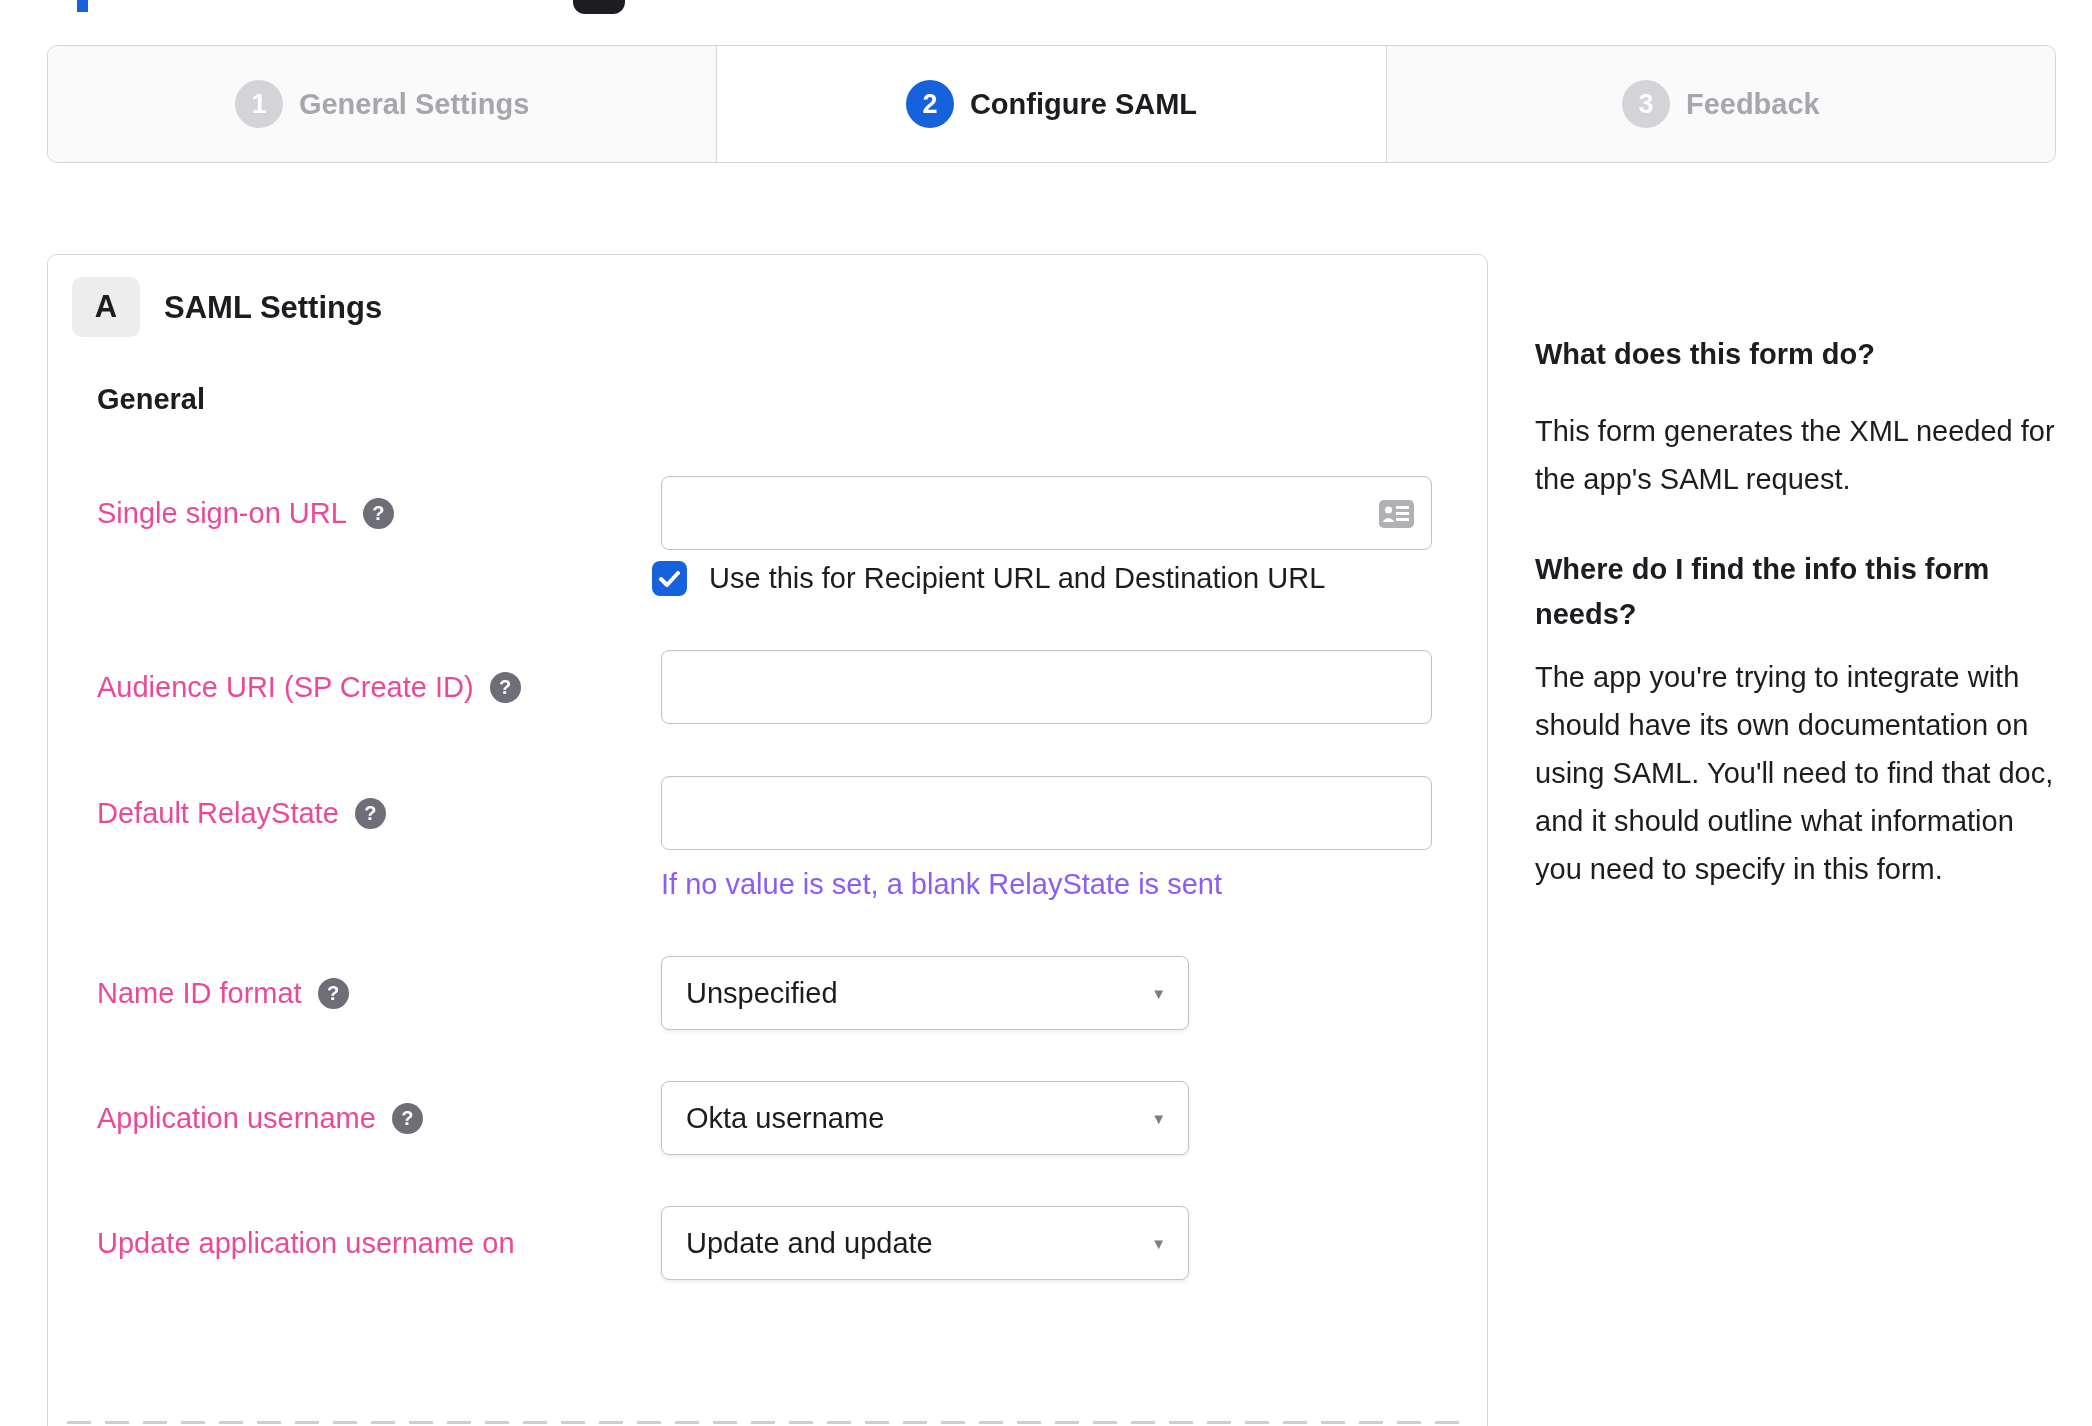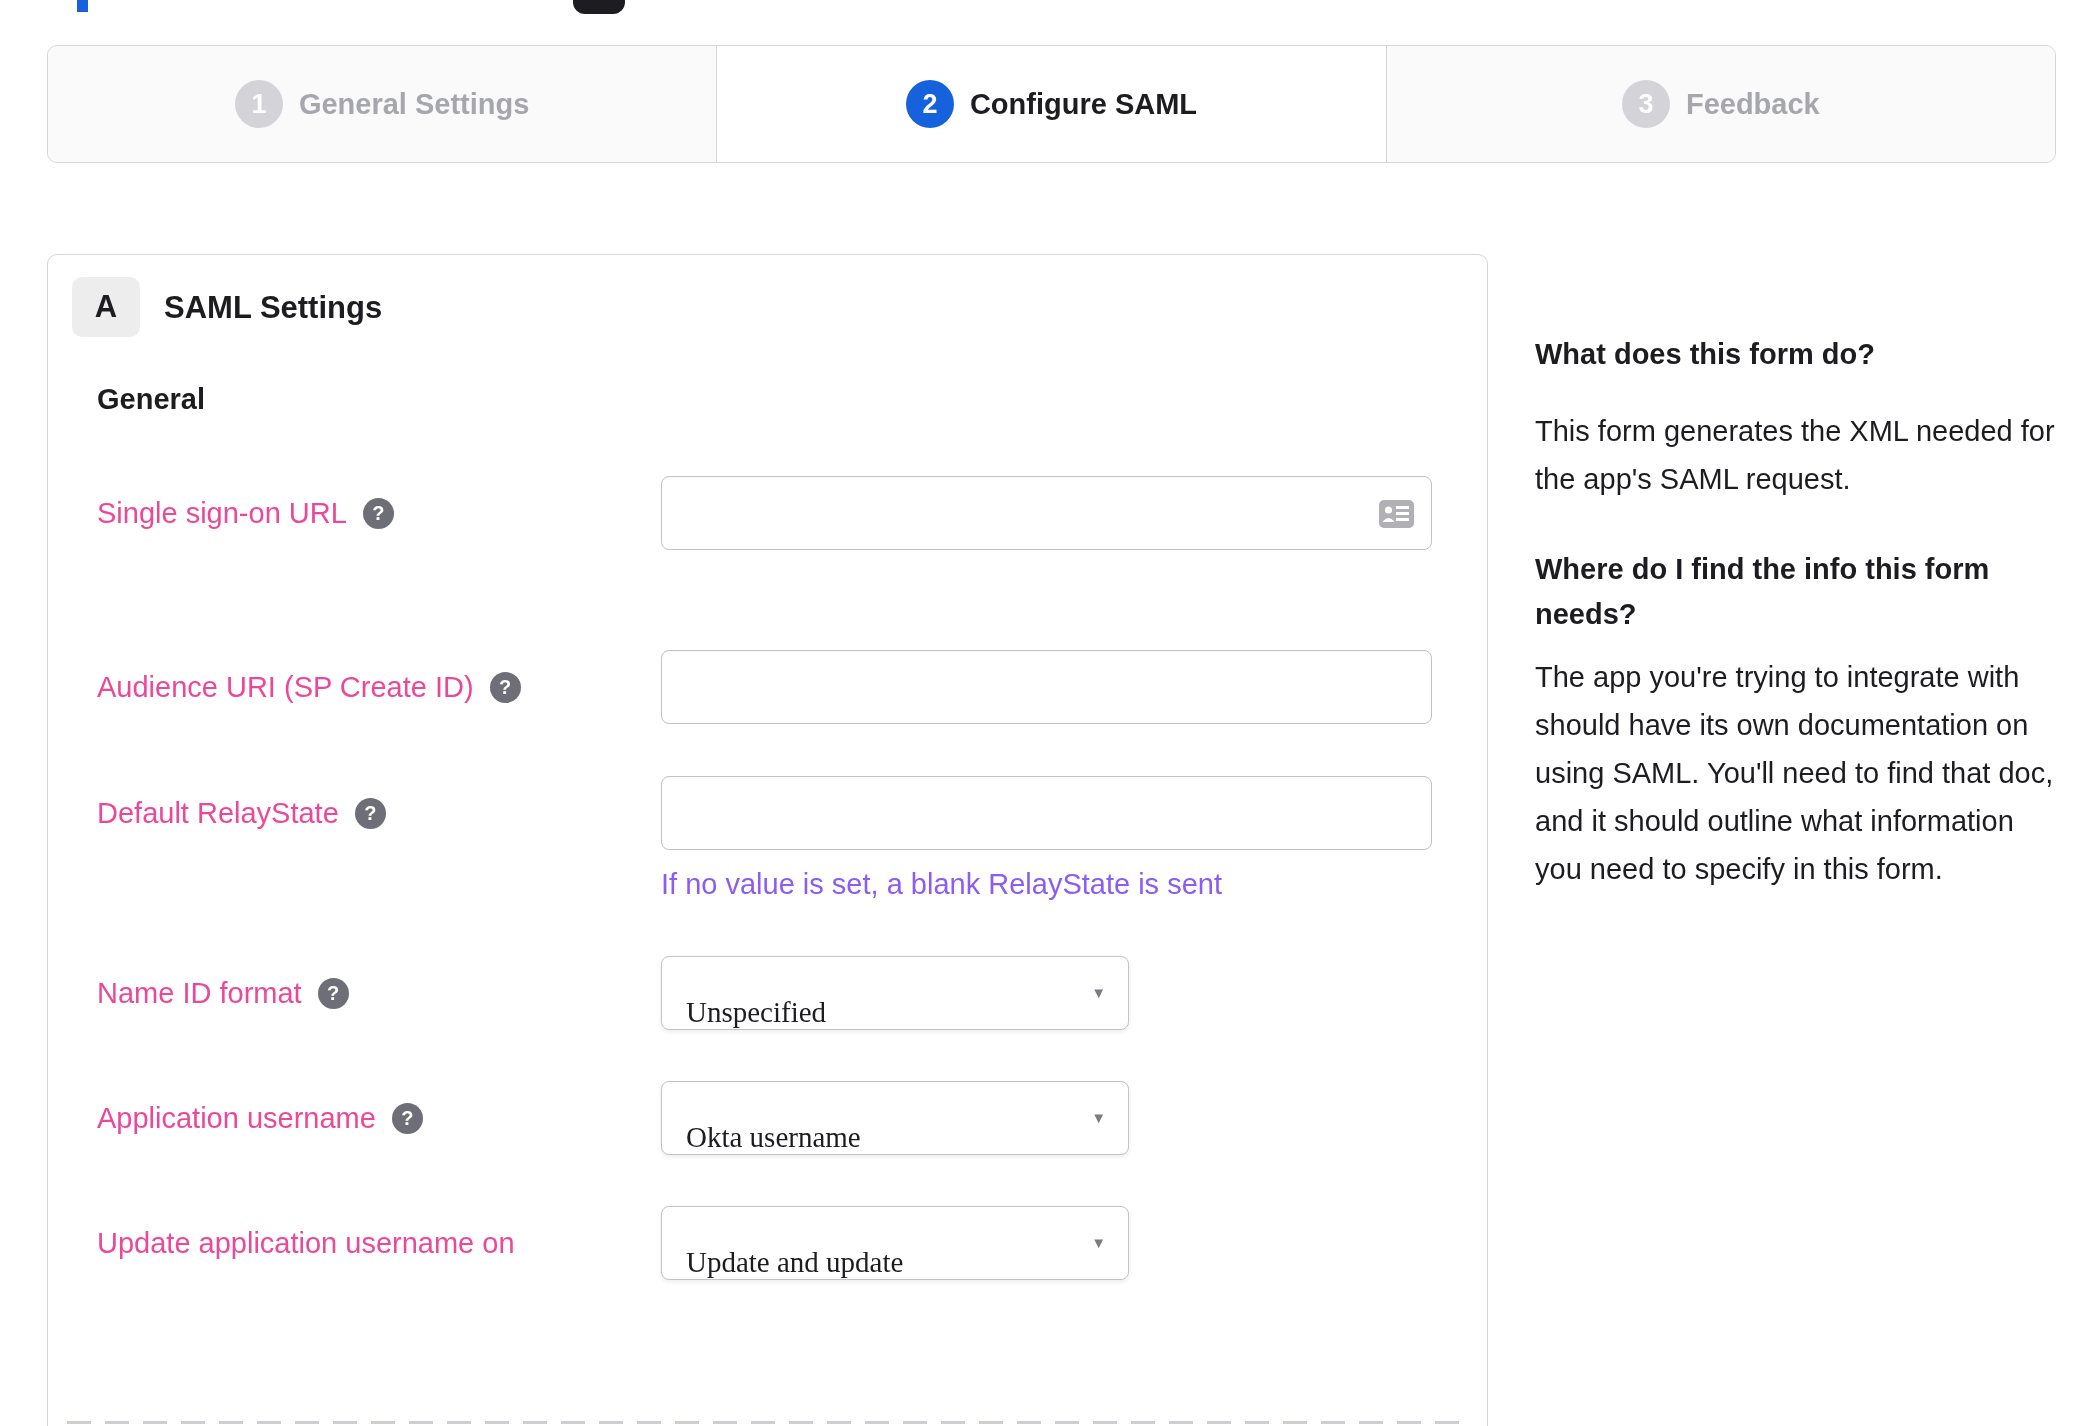--- a/index.html
+++ b/index.html
@@ -45,23 +45,23 @@
   .input-wrap { position: relative; width: 771px; }
   .card-icon { position: absolute; right: 18px; top: 24px; }
 
   .checkbox-row { display: flex; align-items: center; gap: 22px; margin-top: 11px; margin-left: -9px; }
   .checkbox { width: 35px; height: 35px; border-radius: 8px; background: #1662dd; display: flex;
               align-items: center; justify-content: center; flex: none; }
   .checkbox-label { font-size: 29px; }
 
   .helper { margin-top: 18px; font-size: 29px; color: #8b5cf6; }
 
-  .select { position: relative; width: 468px; height: 74px; border: 1px solid #c2c2c7; border-radius: 8px;
-            background: #fff; box-shadow: 0 2px 4px rgba(29,29,33,0.08); display: flex; align-items: flex-end;
-            padding-left: 24px; font-size: 29px; cursor: default; font-family: Liberation Serif, serif; }
+  .select { position: relative; width: 528px; height: 74px; border: 1px solid #c2c2c7; border-radius: 8px;
+            background: #fff; box-shadow: 0 2px 4px rgba(29,29,33,0.08); display: flex; align-items: center;
+            padding-left: 24px; font-size: 29px; cursor: default; }
   .caret { position: absolute; right: 22px; top: 50%; transform: translateY(-50%); font-size: 15px; color: #7c7c84; }
 
   .advanced { position: absolute; right: 54px; top: 1096px; font-size: 30px; font-weight: bold;
               color: #1662dd; text-decoration: none; }
   .dashed-divider { position: absolute; left: 19px; right: 19px; top: 1166px; height: 3px;
                     background: repeating-linear-gradient(90deg, #cdcdd2 0 24px, transparent 24px 38px); }
 
   
   .sidebar { position: absolute; left: 1535px; top: 332px; width: 530px; }
   .sidebar h3 { font-size: 29px; font-weight: bold; line-height: 45px; color: #1d1d21; }
@@ -110,20 +110,28 @@
             <svg width="35" height="28" viewBox="0 0 35 28">
               <rect x="0" y="0" width="35" height="28" rx="5" fill="#b0b0b5"></rect>
               <circle cx="9.5" cy="10" r="3.6" fill="#ffffff"></circle>
               <path d="M3.5 22 q6 -8 12 0 z" fill="#ffffff"></path>
               <rect x="17" y="6" width="13" height="3" fill="#ffffff"></rect>
               <rect x="17" y="12" width="13" height="3" fill="#ffffff"></rect>
               <rect x="17" y="18" width="13" height="3" fill="#ffffff"></rect>
             </svg>
           </span>
         </div>
+        <div class="checkbox-row">
+          <span class="checkbox">
+            <svg width="21" height="16" viewBox="0 0 21 16">
+              <polyline points="2,8 8,14 19,2" fill="none" stroke="#ffffff" stroke-width="4" stroke-linecap="round" stroke-linejoin="round"></polyline>
+            </svg>
+          </span>
+          <span class="checkbox-label">Use this for Recipient URL and Destination URL</span>
+        </div>
       </div>
     </div>
 
     <div class="row" style="top:395px">
       <div class="label-cell">
         <span class="field-label">Audience URI (SP Create ID)</span>
         <span class="help">?</span>
       </div>
       <div class="control">
         <input class="text-input" type="text" value="" style="">

